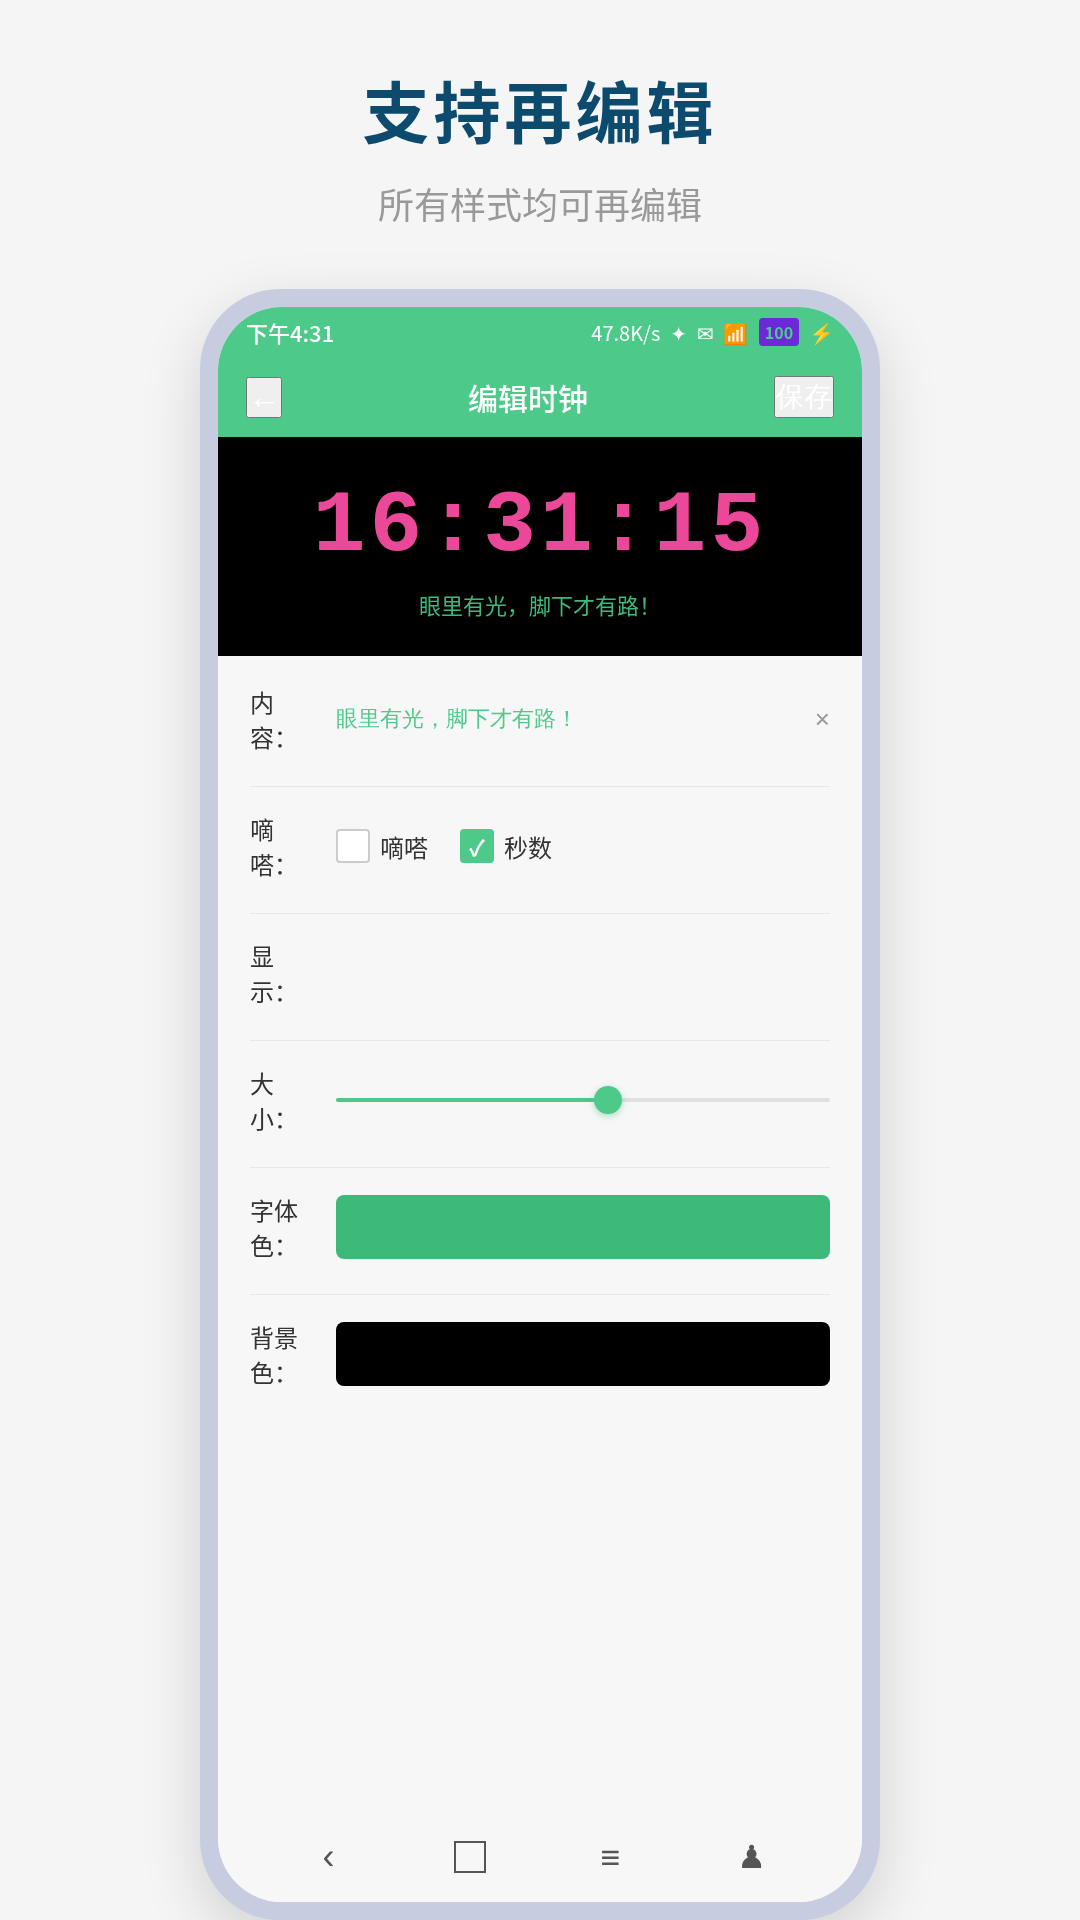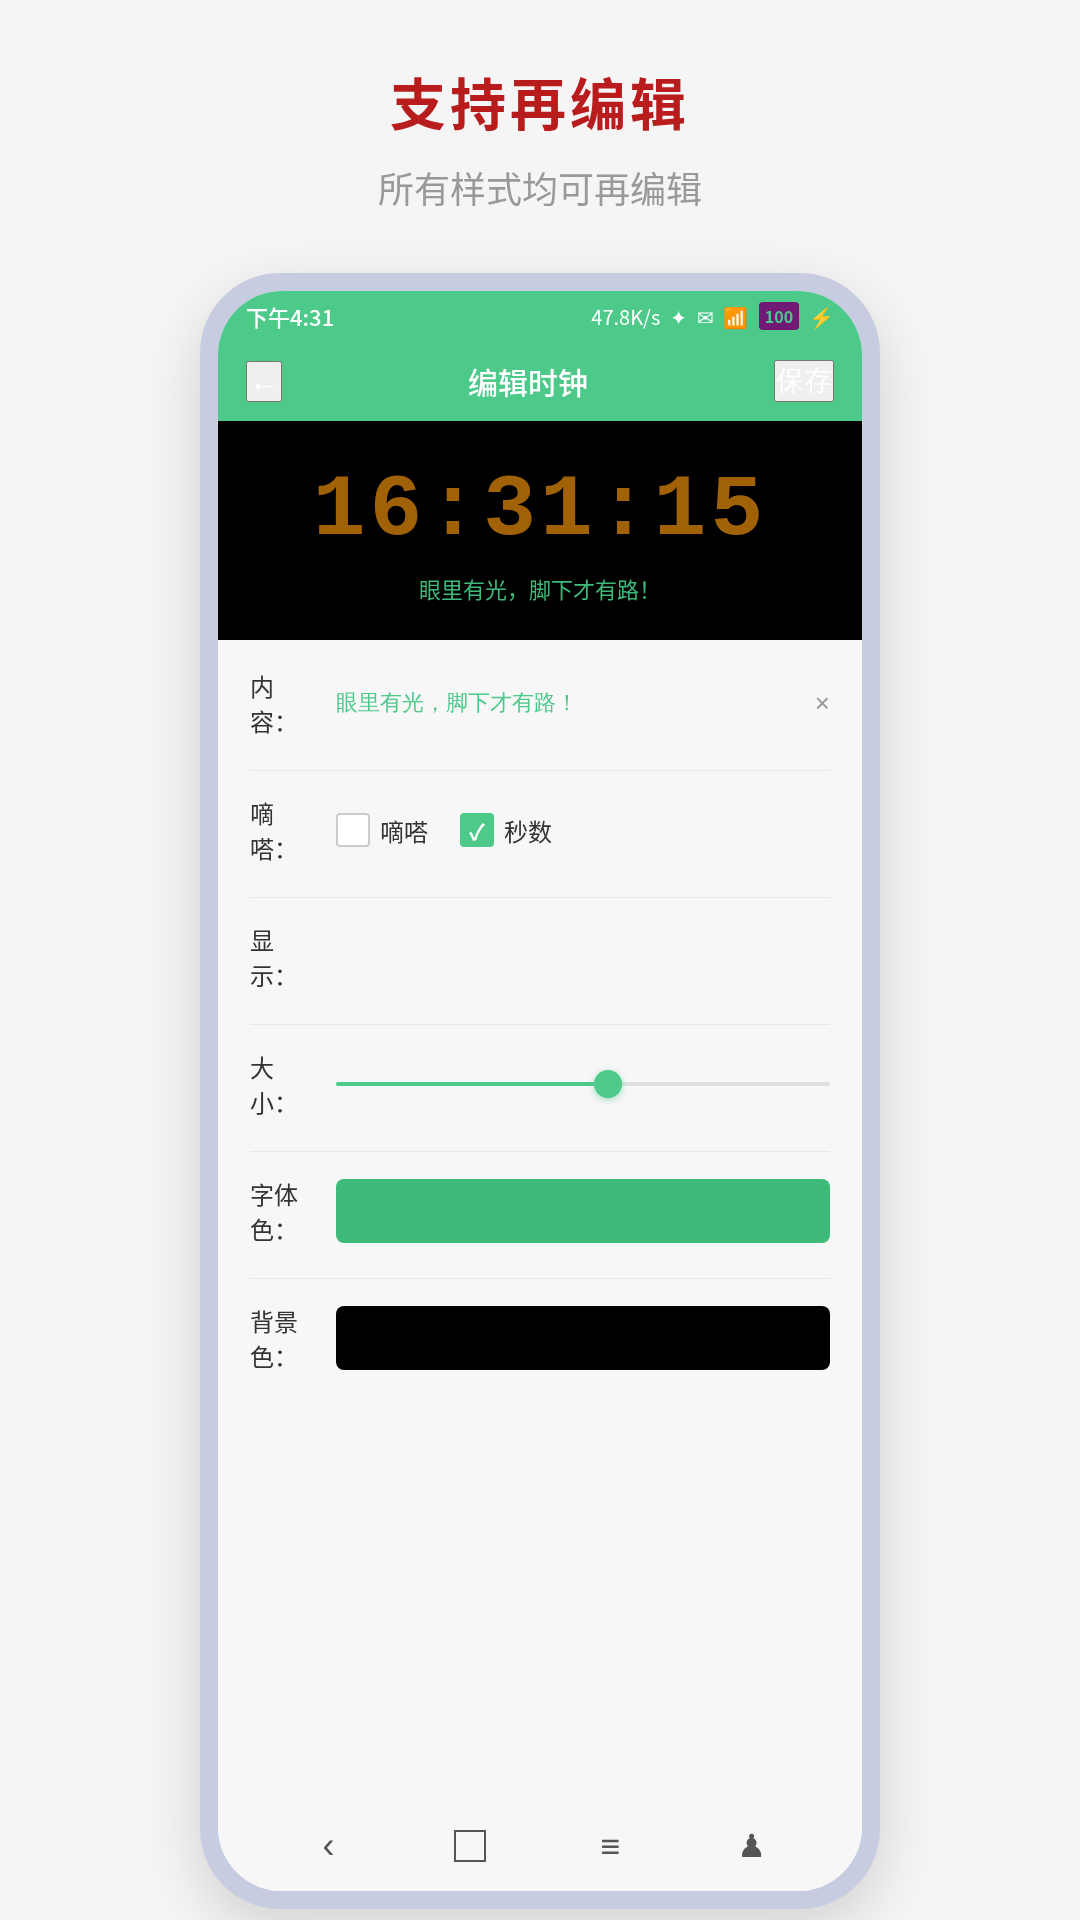--- a/index.html
+++ b/index.html
@@ -12,23 +12,23 @@
       flex-direction: column;
       align-items: center;
       overflow: hidden;
     }
 
     .page-header {
       margin-top: 60px;
       text-align: center;
     }
     .page-title {
-      font-size: 56px;
+      font-size: 67px;
       font-weight: 700;
-      color: #b91c1c;
+      color: #0c4a6e;
       letter-spacing: 4px;
     }
     .page-subtitle {
       font-size: 36px;
       color: #999;
       margin-top: 20px;
     }
 
     
     .phone-frame {
@@ -67,21 +67,21 @@
       font-weight: 500;
     }
     .status-icons {
       display: flex;
       align-items: center;
       gap: 10px;
       color: white;
       font-size: 20px;
     }
     .battery-indicator {
-      background: #701a75;
+      background: #6d28d9;
       color: #4dc98a;
       font-size: 16px;
       font-weight: 700;
       padding: 2px 6px;
       border-radius: 4px;
     }
 
     
     .app-bar {
       background: #4dc98a;
@@ -116,21 +116,21 @@
     .clock-date {
       text-align: right;
       color: #3dba7a;
       font-size: 20px;
       line-height: 1.6;
     }
     .clock-time {
       text-align: center;
       font-size: 88px;
       font-weight: 700;
-      color: #a16207;
+      color: #ec4899;
       font-family: 'Courier New', monospace;
       letter-spacing: 4px;
       margin: 10px 0;
       
       font-variant-numeric: tabular-nums;
     }
     .clock-motto {
       text-align: center;
       color: #3dba7a;
       font-size: 22px;

